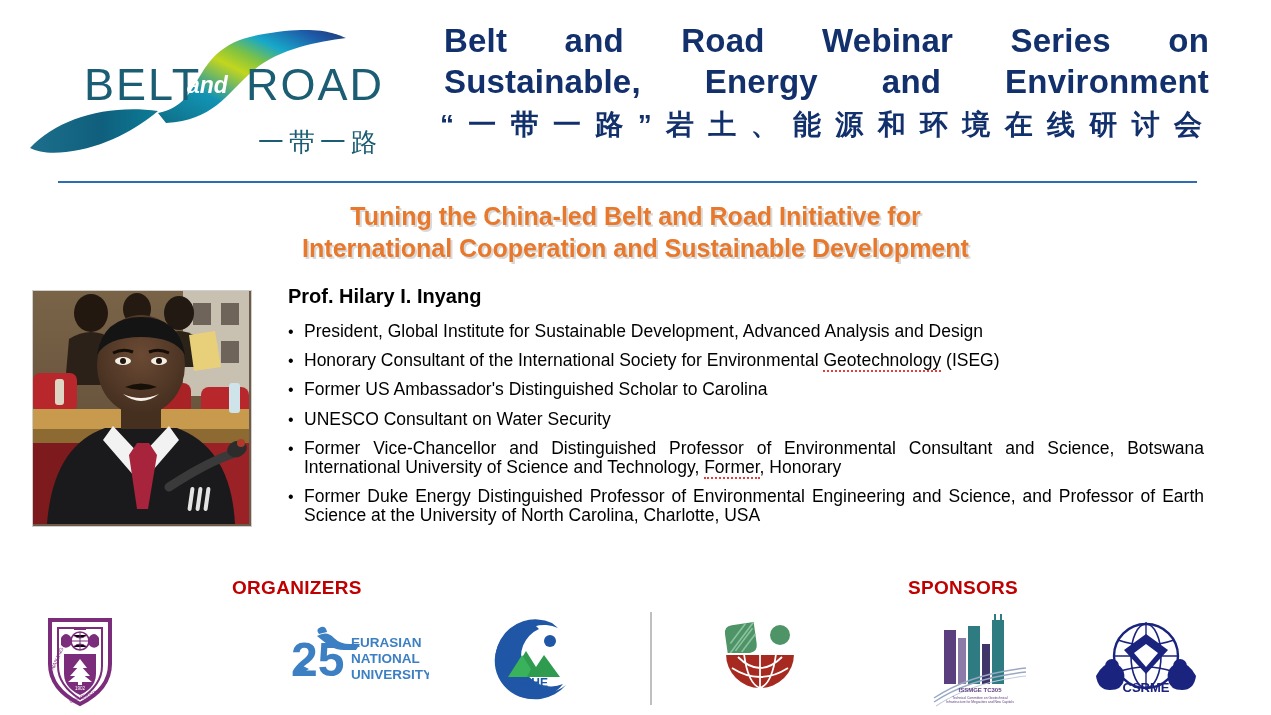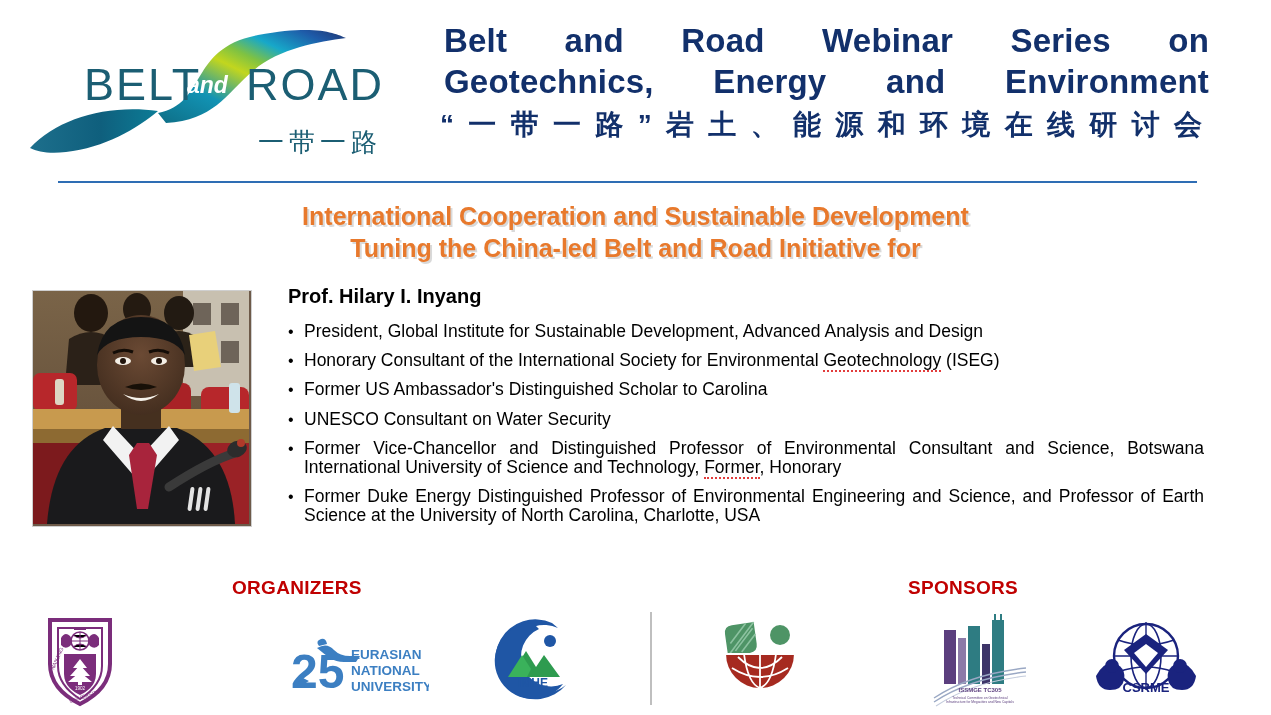--- a/index.html
+++ b/index.html
@@ -142,31 +142,31 @@
         <text x="169" y="85" font-family="Liberation Sans, sans-serif" font-size="23" font-weight="bold" font-style="italic" fill="#ffffff">and</text>
 
         <text x="228" y="92" font-family="Liberation Sans, sans-serif" font-size="45" fill="#1B5E73" letter-spacing="2">ROAD</text>
 
         <text x="240" y="143" font-family="DejaVu Sans, sans-serif" font-size="26" fill="#1B5E73" letter-spacing="5">一带一路</text>
       </svg>
     </div>
 
     <div class="header-title">
       <div style="text-align:justify;text-align-last:justify;">Belt and Road Webinar Series on</div>
-      <div style="text-align:justify;text-align-last:justify;">Geotechnics, Energy and Environment</div>
+      <div style="text-align:justify;text-align-last:justify;">Sustainable, Energy and Environment</div>
     </div>
 
     <div class="header-title-cn">“一带一路”岩土、能源和环境在线研讨会</div>
 
     <div class="hr-blue"></div>
   </div>
 
   <div class="talk-title">
+    <div>Tuning the China-led Belt and Road Initiative for</div>
     <div>International Cooperation and Sustainable Development</div>
-    <div>Tuning the China-led Belt and Road Initiative for</div>
   </div>
 
   <div class="photo">
     <svg width="216" height="233" viewBox="0 0 216 233" xmlns="http://www.w3.org/2000/svg">
       <defs>
         <linearGradient id="bgwall" x1="0" y1="0" x2="0" y2="1">
           <stop offset="0%" stop-color="#7a6448"></stop>
           <stop offset="100%" stop-color="#5a4634"></stop>
         </linearGradient>
         <radialGradient id="skin" cx="0.5" cy="0.4" r="0.7">
@@ -293,21 +293,21 @@
 
       <path d="M50 51 l7 9 h-14 Z M50 57 l10 11 h-20 Z M50 64 l12 10 h-24 Z" fill="#ffffff"></path>
       <rect x="48" y="72" width="4" height="5" fill="#ffffff"></rect>
       <text x="50" y="82" font-size="4.6" fill="#ffffff" text-anchor="middle" font-family="Liberation Sans, sans-serif">1902</text>
       <text x="24" y="62" font-size="5.4" fill="#7B2D7B" font-family="Liberation Sans, sans-serif" transform="rotate(-66 24 62)">NANJING</text>
       <text x="40" y="95" font-size="5.4" fill="#7B2D7B" font-family="Liberation Sans, sans-serif" transform="rotate(-18 40 95)">UNIVERSITY</text>
     </svg>
   </div>
 
 
-  <div class="logo" style="left:289px;top:626px;width:140px;height:62px;margin-top:12px;">
+  <div class="logo" style="left:289px;top:626px;width:140px;height:62px;">
     <svg width="140" height="62" viewBox="0 0 140 62" xmlns="http://www.w3.org/2000/svg">
 
       <text x="2" y="50" font-size="48" font-weight="bold" fill="#3C7FC2" font-family="Liberation Sans, sans-serif">25</text>
       <path d="M28 10 q10 -6 17 2 q6 6 16 6 l10 0 l-4 6 l-12 0 q-8 0 -14 -4 q-6 -4 -13 -10 Z" fill="#3C7FC2"></path>
       <path d="M30 8 q-4 -5 2 -7 q5 -1 6 5 Z" fill="#3C7FC2"></path>
       <path d="M14 40 q-6 4 -6 10 l7 0 q0 -5 5 -7 Z" fill="#3C7FC2"></path>
       <text x="62" y="21" font-size="13.5" fill="#3C7FC2" font-family="Liberation Sans, sans-serif" font-weight="bold">EURASIAN</text>
       <text x="62" y="37" font-size="13.5" fill="#3C7FC2" font-family="Liberation Sans, sans-serif" font-weight="bold">NATIONAL</text>
       <text x="62" y="53" font-size="13.5" fill="#3C7FC2" font-family="Liberation Sans, sans-serif" font-weight="bold">UNIVERSITY</text>
     </svg>

